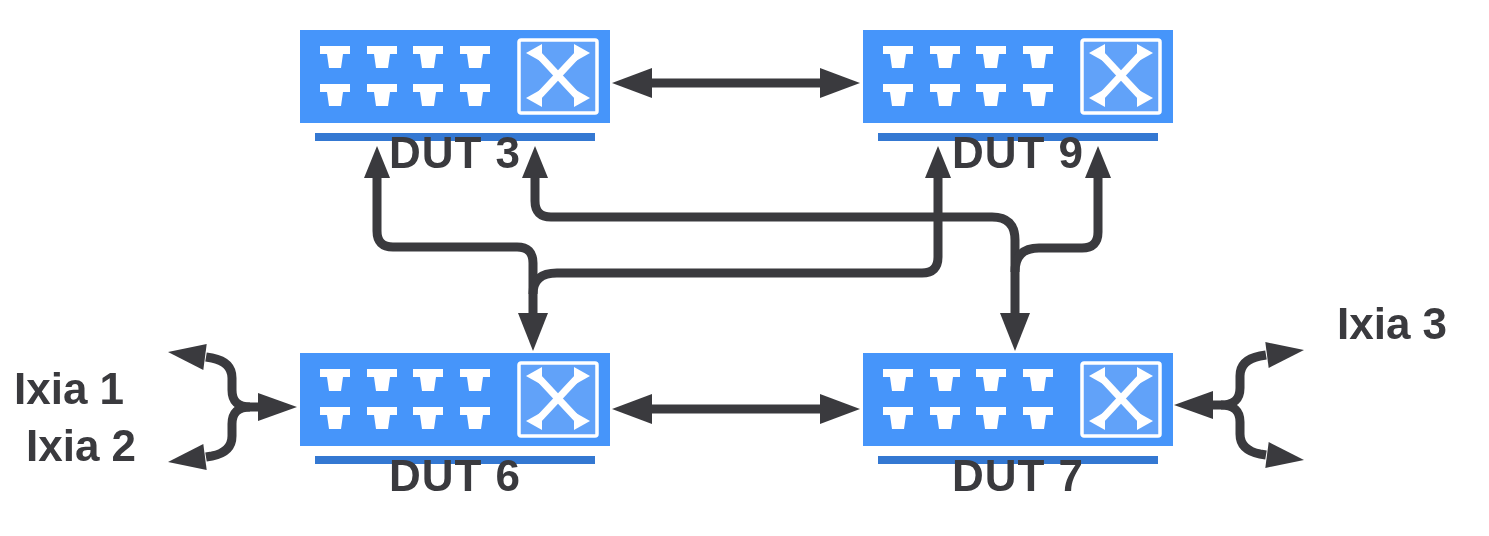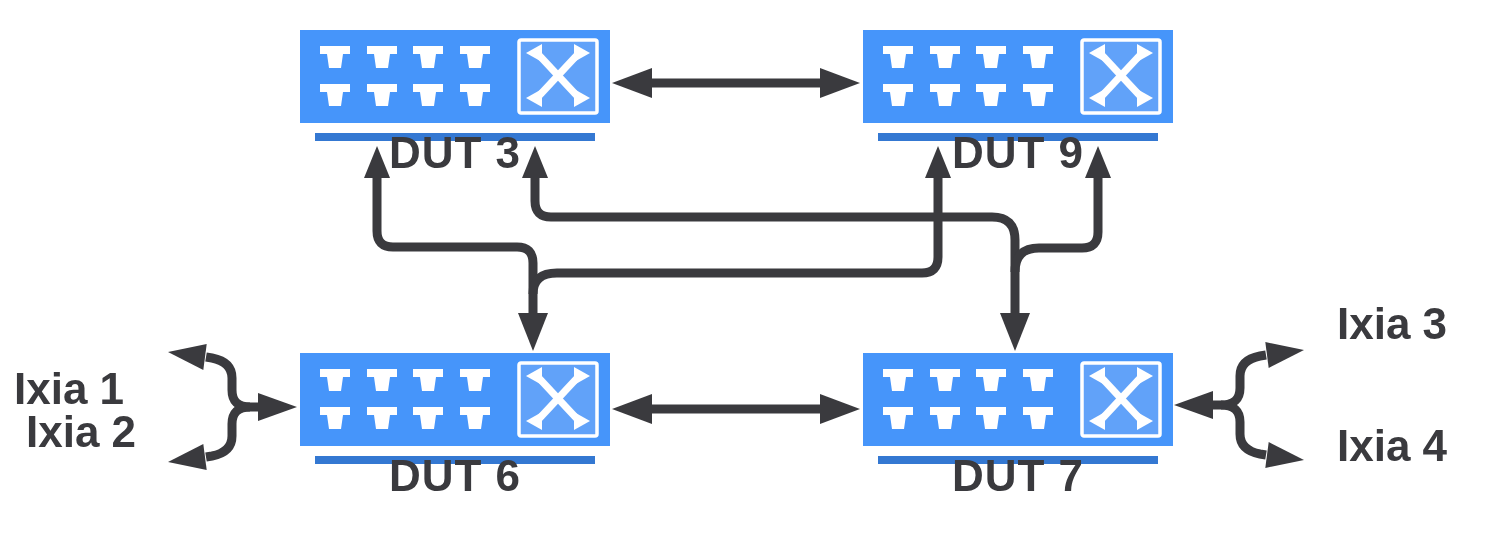--- a/index.html
+++ b/index.html
@@ -30,21 +30,21 @@
   .dut2{left:863px;top:353px;}
   .port{fill:var(--port-fill);}
   .xbar-box{fill:var(--switch-icon-fill);stroke:#ffffff;stroke-width:3.5;}
   .xbar-line{stroke:#ffffff;stroke-width:7;fill:none;}
   .xbar-head{fill:#ffffff;stroke:none;}
   .ixia{
     position:absolute;font-size:44px;font-weight:bold;color:var(--connector);
     line-height:1;white-space:nowrap;
   }
   .ixia1{left:14px;top:320px;margin-top:47px;}
-  .ixia2{left:26px;top:410px;}
+  .ixia2{left:26px;top:424px;}
   .ixia3{left:1337px;top:302px;}
   .ixia4{left:1337px;top:424px;}
 </style>
 </head>
 <body>
 
 <div class="stage">
 
   <svg class="connector-layer" viewBox="0 0 1489 536" xmlns="http://www.w3.org/2000/svg">
     <defs>
@@ -181,15 +181,14 @@
         <use href="#xbar-glyph" x="217" y="8"></use>
       </svg>
     </div>
     <div class="bar"></div>
     <div class="dlabel">DUT 7</div>
   </div>
 
   <div class="ixia ixia1">Ixia 1</div>
   <div class="ixia ixia2">Ixia 2</div>
   <div class="ixia ixia3">Ixia 3</div>
-  <div class="ixia ixia4">Ixia 4</div>
 
 </div>
 
 </body></html>

